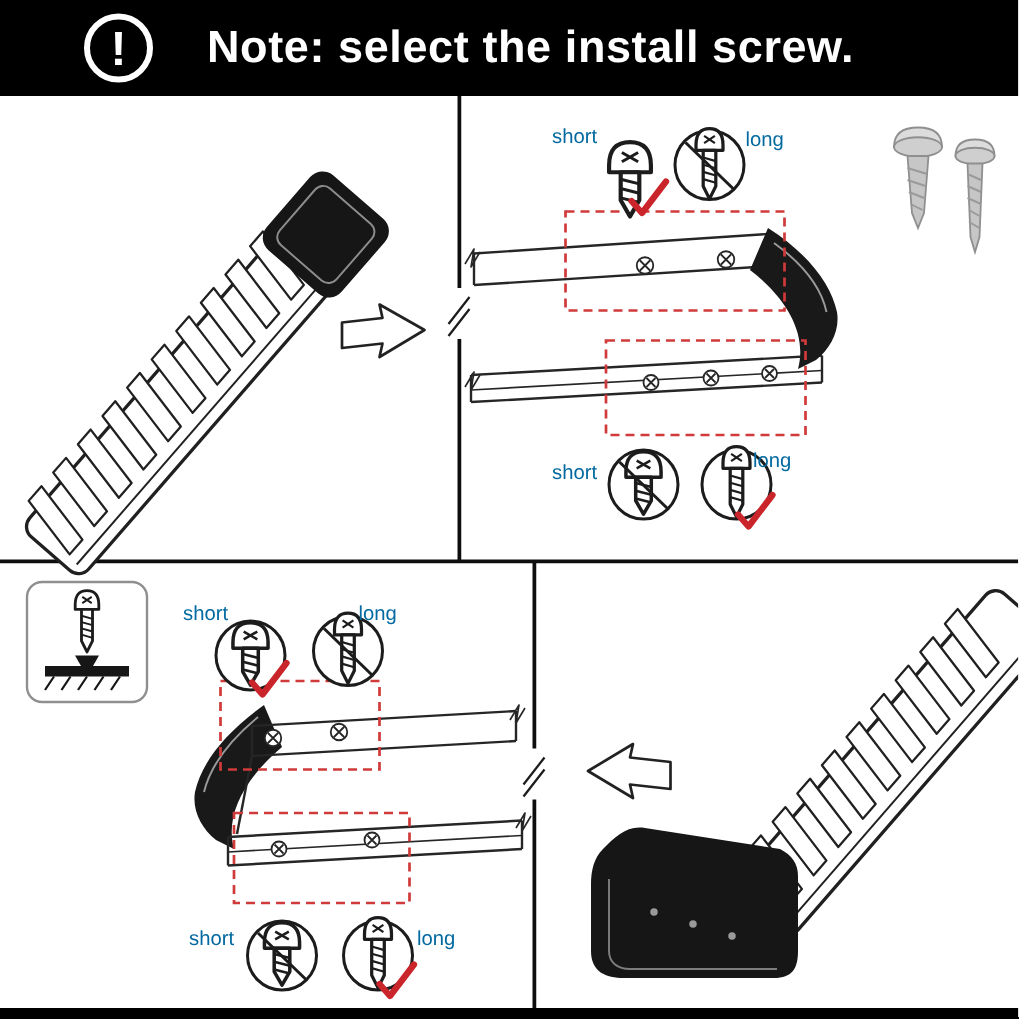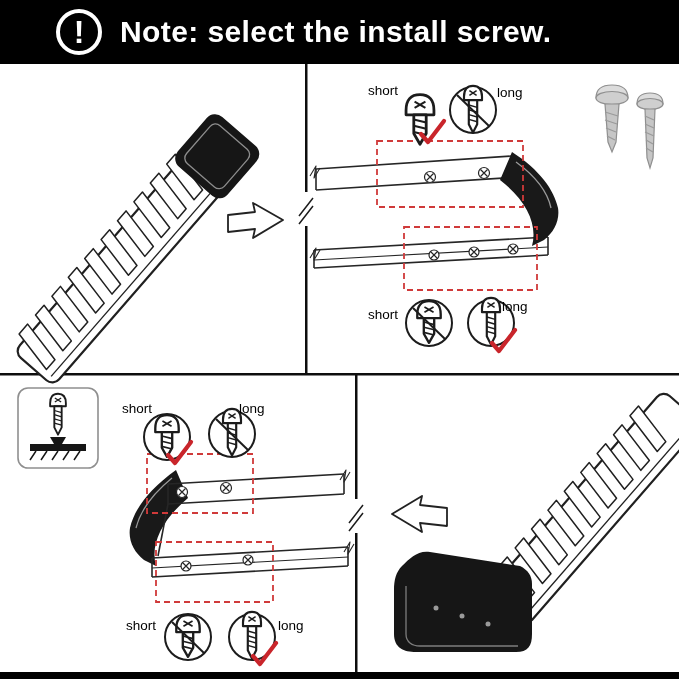--- a/index.html
+++ b/index.html
@@ -3,24 +3,24 @@
 <meta charset="utf-8">
 <style>
   * { margin:0; padding:0; box-sizing:border-box; }
   html,body { background:#ffffff; font-family:"Liberation Sans", sans-serif; }
   .stage { position:relative; width:679px; height:679px; background:#ffffff; overflow:hidden; }
   .banner { position:absolute; left:0; top:0; width:679px; height:64px; background:#000000;
             display:flex; align-items:center; }
   .banner-icon { width:46px; height:46px; border:4px solid #ffffff; border-radius:50%;
                  color:#ffffff; display:flex; align-items:center; justify-content:center;
                  font-weight:bold; font-size:32px; margin-left:56px; flex:0 0 auto; }
-  .banner-title { color:#ffffff; font-weight:bold; font-size:30px; margin-left:18px;
+  .banner-title { color:#ffffff; font-weight:bold; font-size:30px; margin-left:36px;
                   letter-spacing:0.4px; white-space:nowrap; }
   svg.art { position:absolute; left:0; top:0; width:679px; height:679px; }
-  .lbl { position:absolute; font-size:13.5px; color:#000000; line-height:1; }
+  .lbl { position:absolute; font-size:13.5px; color:#0369a1; line-height:1; }
   .footer-strip { position:absolute; left:0; bottom:0; width:679px; height:7px; background:#000; }
 </style>
 </head>
 <body>
 
 <div class="stage">
 
   <div class="banner">
     <div class="banner-icon">
       <span>!</span>

